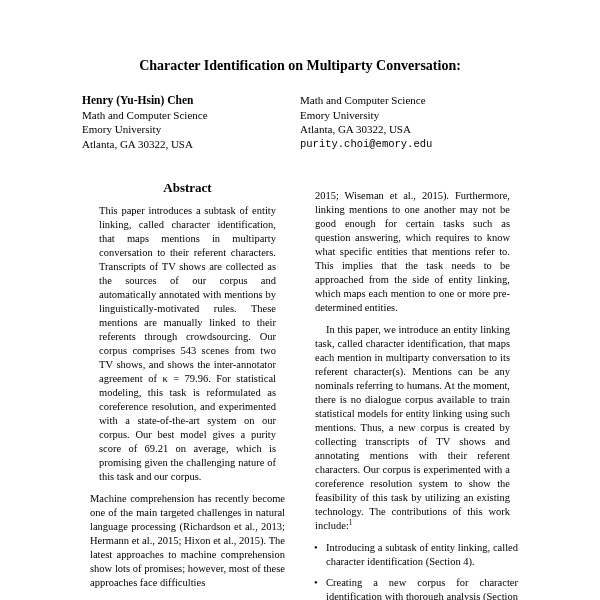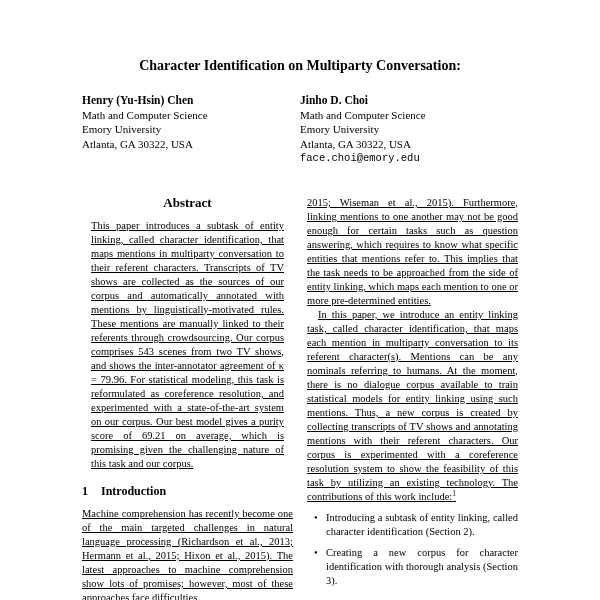--- a/index.html
+++ b/index.html
@@ -31,21 +31,21 @@
   .columns { display: flex; gap: 14px; margin-top: 30px; }
   .col {
     width: 211px; font-size: 10.5px; line-height: 14px;
     text-align: justify;
   }
   .abstract-heading {
     text-align: center; font-weight: bold;
     font-size: 13px; margin-bottom: 9px;
   }
   .abstract-text { padding: 0 9px; }
-  p { margin: 0; text-decoration: underline; }
+  p { margin: 8px; }
   .section-heading { font-weight: bold; font-size: 12px; margin: 13px 0 9px 0; }
   .sec-num { margin-right: 13px; }
   .indent { text-indent: 11px; }
   ul.bullets { list-style: none; margin: 7px 0 0 0; padding: 0 0 0 7px; }
   ul.bullets li { position: relative; padding-left: 12px; margin-top: 7px; }
   ul.bullets li::before { content: "\2022"; position: absolute; left: 0; }
   sup { font-size: 7.5px; vertical-align: super; line-height: 0; }
 </style>
 </head>
 <body>
@@ -57,44 +57,40 @@
   </div>
 
   <div class="authors">
     <div class="author">
       <div class="name">Henry (Yu-Hsin) Chen</div>
       <div>Math and Computer Science</div>
       <div>Emory University</div>
       <div>Atlanta, GA 30322, USA</div>
     </div>
     <div class="author">
-      <div class="name">Jinho D. Choi</div>
       <div>Math and Computer Science</div>
       <div>Emory University</div>
       <div>Atlanta, GA 30322, USA</div>
-      <div class="email">face.choi@emory.edu</div>
+      <div class="email">purity.choi@emory.edu</div>
     </div>
   </div>
 
   <div class="columns">
 
     <div class="col">
       <div class="abstract-heading">Abstract</div>
       <p class="abstract-text">This paper introduces a subtask of entity linking, called character identification, that maps mentions in multiparty conversation to their referent characters. Transcripts of TV shows are collected as the sources of our corpus and automatically annotated with mentions by linguistically-motivated rules. These mentions are manually linked to their referents through crowdsourcing. Our corpus comprises 543 scenes from two TV shows, and shows the inter-annotator agreement of κ = 79.96. For statistical modeling, this task is reformulated as coreference resolution, and experimented with a state-of-the-art system on our corpus. Our best model gives a purity score of 69.21 on average, which is promising given the challenging nature of this task and our corpus.</p>
-      <div class="section-heading">
-        <span class="sec-num">1</span><span>Introduction</span>
-      </div>
       <p>Machine comprehension has recently become one of the main targeted challenges in natural language processing (Richardson et al., 2013; Hermann et al., 2015; Hixon et al., 2015). The latest approaches to machine comprehension show lots of promises; however, most of these approaches face difficulties</p>
     </div>
 
     <div class="col">
       <p>2015; Wiseman et al., 2015). Furthermore, linking mentions to one another may not be good enough for certain tasks such as question answering, which requires to know what specific entities that mentions refer to. This implies that the task needs to be approached from the side of entity linking, which maps each mention to one or more pre-determined entities.</p>
       <p class="indent"><span>In this paper, we introduce an entity linking task, called character identification, that maps each mention in multiparty conversation to its referent character(s). Mentions can be any nominals referring to humans. At the moment, there is no dialogue corpus available to train statistical models for entity linking using such mentions. Thus, a new corpus is created by collecting transcripts of TV shows and annotating mentions with their referent characters. Our corpus is experimented with a coreference resolution system to show the feasibility of this task by utilizing an existing technology. The contributions of this work include:</span><sup>1</sup></p>
       <ul class="bullets">
-        <li>Introducing a subtask of entity linking, called character identification (Section 2).</li>
+        <li>Introducing a subtask of entity linking, called character identification (Section 4).</li>
         <li>Creating a new corpus for character identification with thorough analysis (Section 3).</li>
 
       </ul>
     </div>
 
   </div>
 
 </div>
 
 </body></html>

